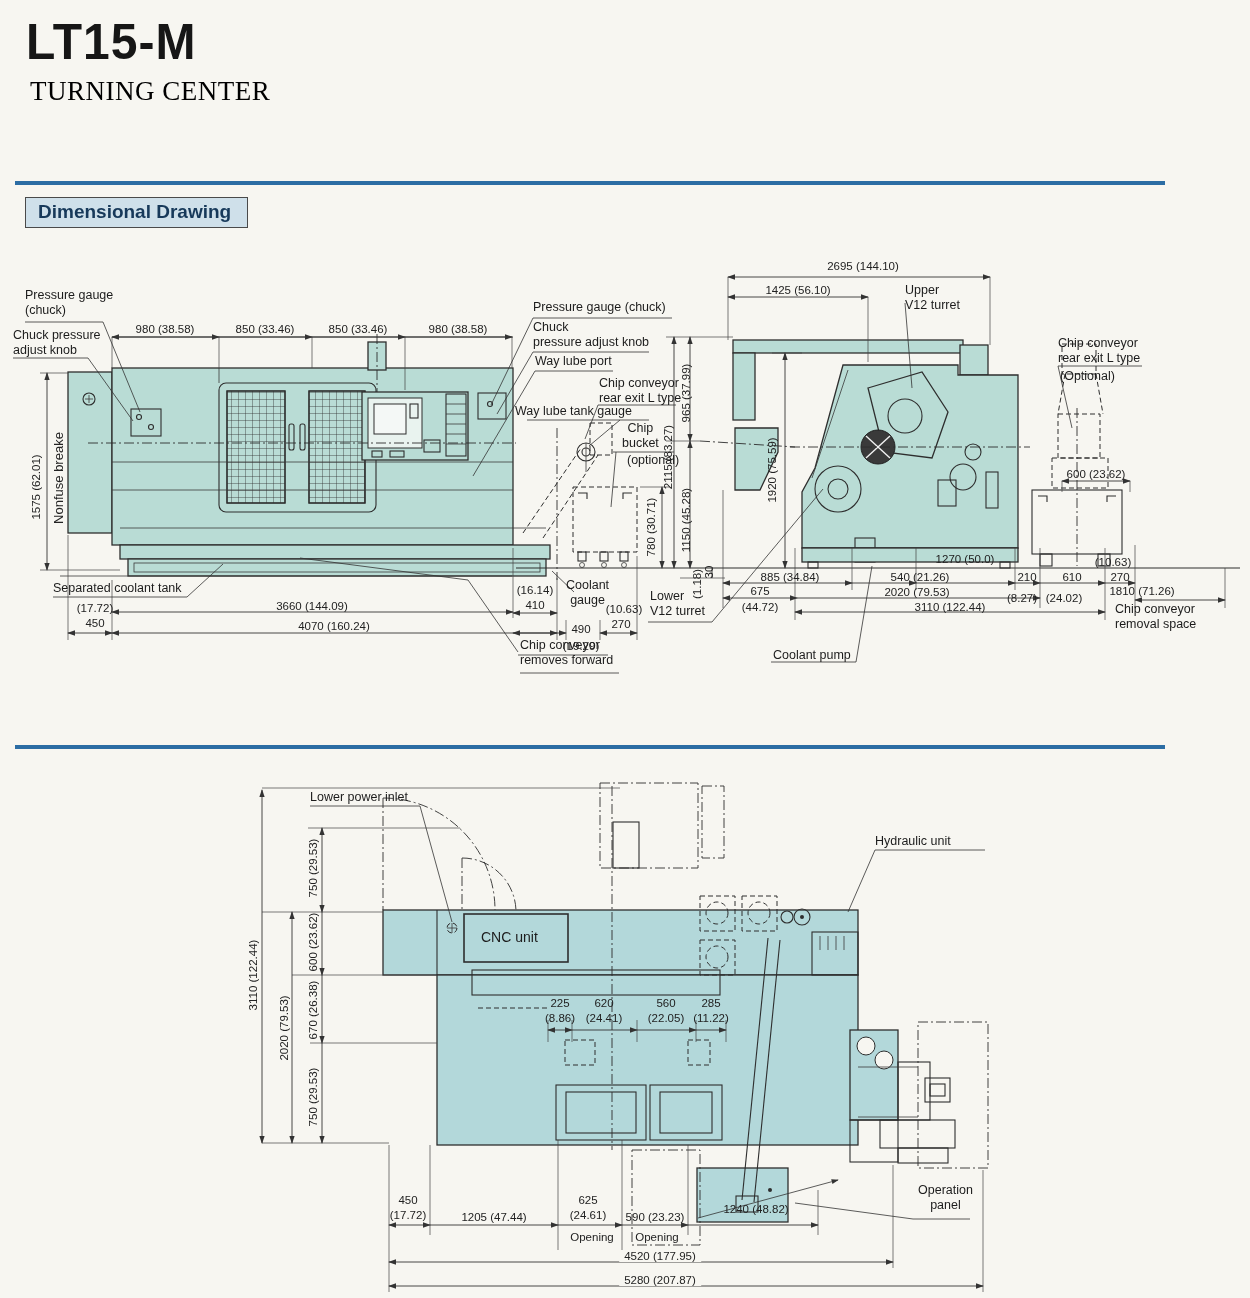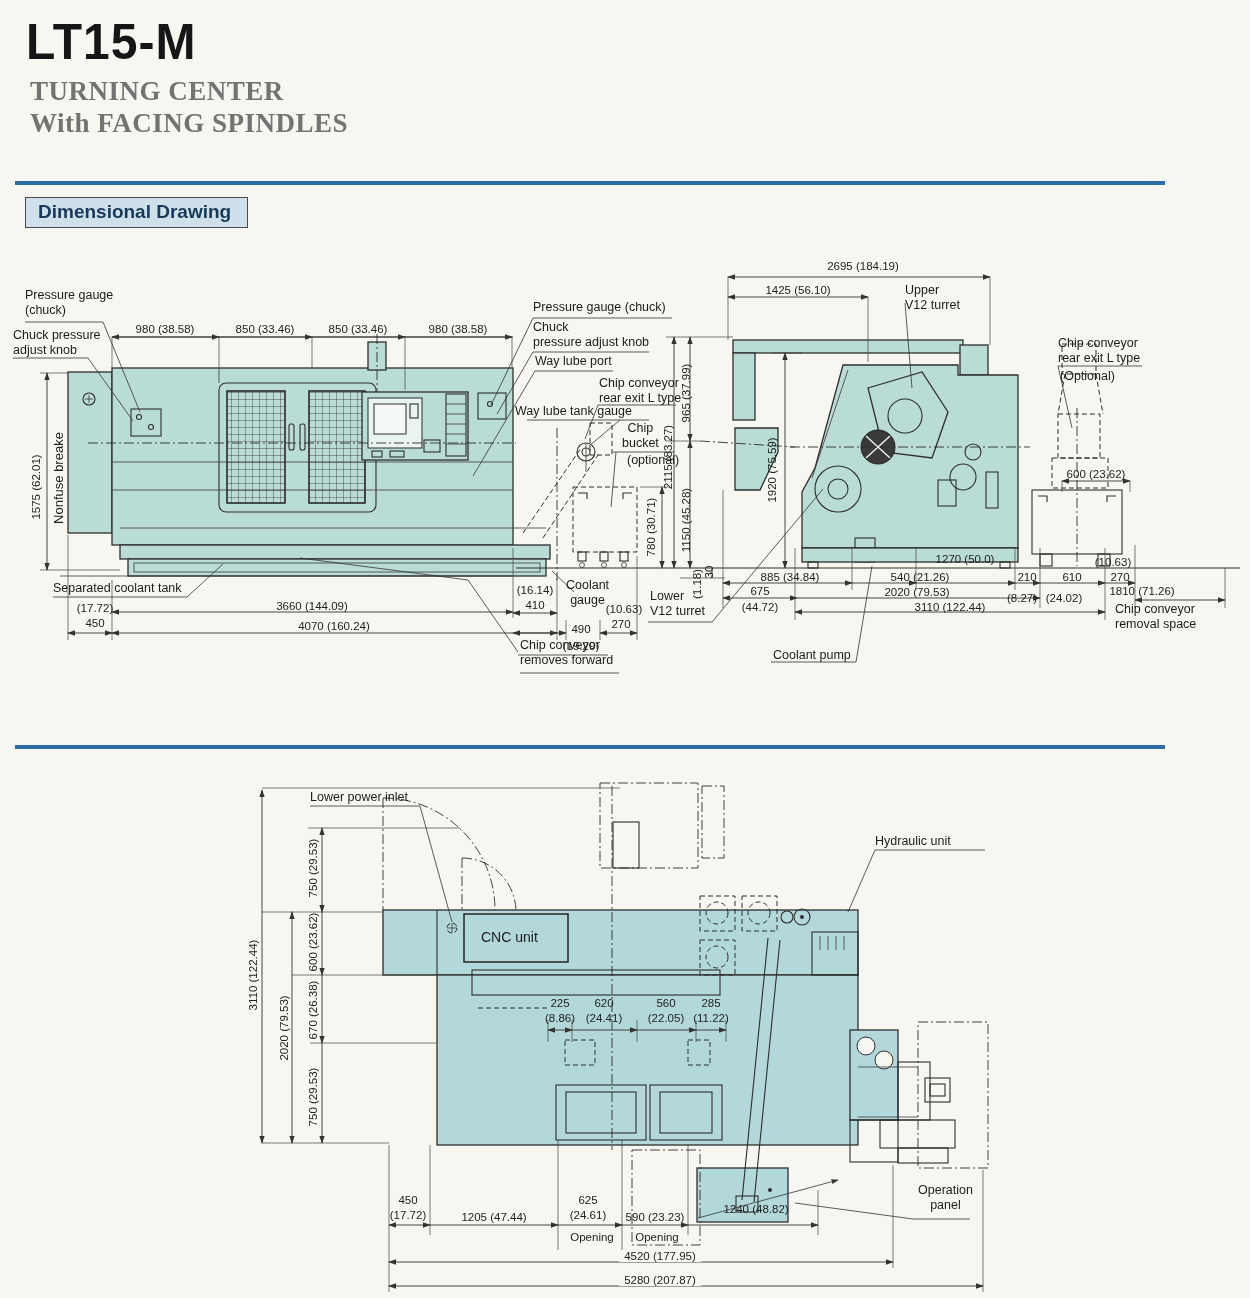--- a/index.html
+++ b/index.html
@@ -1,22 +1,22 @@
 <!DOCTYPE html>
 <html style="--machine_fill: #b9dcd5; --machine_fill2: #b3d8da; --rule_blue: #2c6da4; --header_bg: #cfe0ea; --header_text: #17395a;"><head>
 <meta charset="utf-8">
 <style>
   html,body{margin:0;padding:0;background:#e8e6e0;}
   #canvas{position:relative;width:1250px;height:1298px;background:#f7f6f1;overflow:hidden;
           font-family:"Liberation Sans",sans-serif;color:#1d1d1d;}
   
   .model-title{position:absolute;left:26px;top:14px;font-size:48px;font-weight:900;
                letter-spacing:1px;color:#161616;transform:scaleY(1.05);}
-  .subtitle{position:absolute;left:30px;font-family:"Liberation Serif",serif;font-weight:bold;
-            font-size:27px;color:#737373;letter-spacing:.5px;}
+  .subtitle{position:absolute;left:30px;font-family:"Liberation Serif",serif;font-weight:normal;
+            font-size:27px;color:#000000;letter-spacing:.5px;}
   .rule{position:absolute;left:15px;width:1150px;height:4px;background:var(--rule_blue);}
   .sec-box{position:absolute;left:25px;padding:3px 16px 4px 12px;background:var(--header_bg);
            border:1px solid #4a4a4a;font-size:19px;font-weight:bold;color:var(--header_text);}
   
   .lbl{position:absolute;font-size:12.5px;line-height:1.18;white-space:pre-line;color:#1c1c1c;}
   .dimc{position:absolute;font-size:11.5px;white-space:nowrap;transform:translateX(-50%);color:#222;}
   .vdim{position:absolute;font-size:11.5px;white-space:nowrap;color:#222;
         transform:translate(-50%,-50%) rotate(-90deg);}
   .ctr{text-align:center;}
   svg{position:absolute;left:0;top:0;}
@@ -367,21 +367,20 @@
           <line class="ldr" x1="875" y1="850" x2="848" y2="912"></line>
         <line class="ldr" x1="913" y1="1219" x2="970" y2="1219"></line>
           <line class="ldr" x1="913" y1="1219" x2="795" y2="1203"></line>
         <line class="ldr" x1="698" y1="1218" x2="838" y2="1180" marker-end="url(#ar)"></line>
       </g>
     </g>
   </svg>
 
   <div class="model-title">LT15-M</div>
   <div class="subtitle" style="top:76px">TURNING CENTER</div>
-  <div class="subtitle" style="top:108px">With FACING SPINDLES</div>
   <div class="rule" style="top:181px"></div>
   <div class="sec-box" style="top:197px">Dimensional Drawing</div>
   <div class="rule" style="top:745px"></div>
 
   <div class="lbl" style="left:25px;top:288px">Pressure gauge
 (chuck)</div>
   <div class="lbl" style="left:13px;top:328px">Chuck pressure
 adjust knob</div>
   <div class="dimc" style="left:165px;top:323px">980 (38.58)</div>
   <div class="dimc" style="left:265px;top:323px">850 (33.46)</div>
@@ -409,21 +408,21 @@
   <div class="dimc" style="left:535px;top:599px">410</div>
   <div class="lbl ctr" style="left:566px;top:578px">Coolant
 gauge</div>
   <div class="dimc" style="left:581px;top:640px">(19.29)</div>
   <div class="dimc" style="left:581px;top:623px">490</div>
   <div class="dimc" style="left:624px;top:603px">(10.63)</div>
   <div class="dimc" style="left:621px;top:618px">270</div>
   <div class="lbl" style="left:520px;top:638px">Chip conveyor
 removes forward</div>
 
-  <div class="dimc" style="left:863px;top:260px">2695 (184.19)</div>
+  <div class="dimc" style="left:863px;top:260px">2695 (144.10)</div>
   <div class="dimc" style="left:798px;top:284px">1425 (56.10)</div>
   <div class="lbl" style="left:905px;top:283px">Upper
 V12 turret</div>
   <div class="lbl" style="left:1058px;top:336px">Chip conveyor
 rear exit L type</div>
   <div class="lbl" style="left:1060px;top:369px">(Optional)</div>
   <div class="vdim" style="left:686px;top:393px">965 (37.99)</div>
   <div class="vdim" style="left:668px;top:457px">2115 (83.27)</div>
   <div class="vdim" style="left:772px;top:470px">1920 (75.59)</div>
   <div class="vdim" style="left:686px;top:520px">1150 (45.28)</div>

